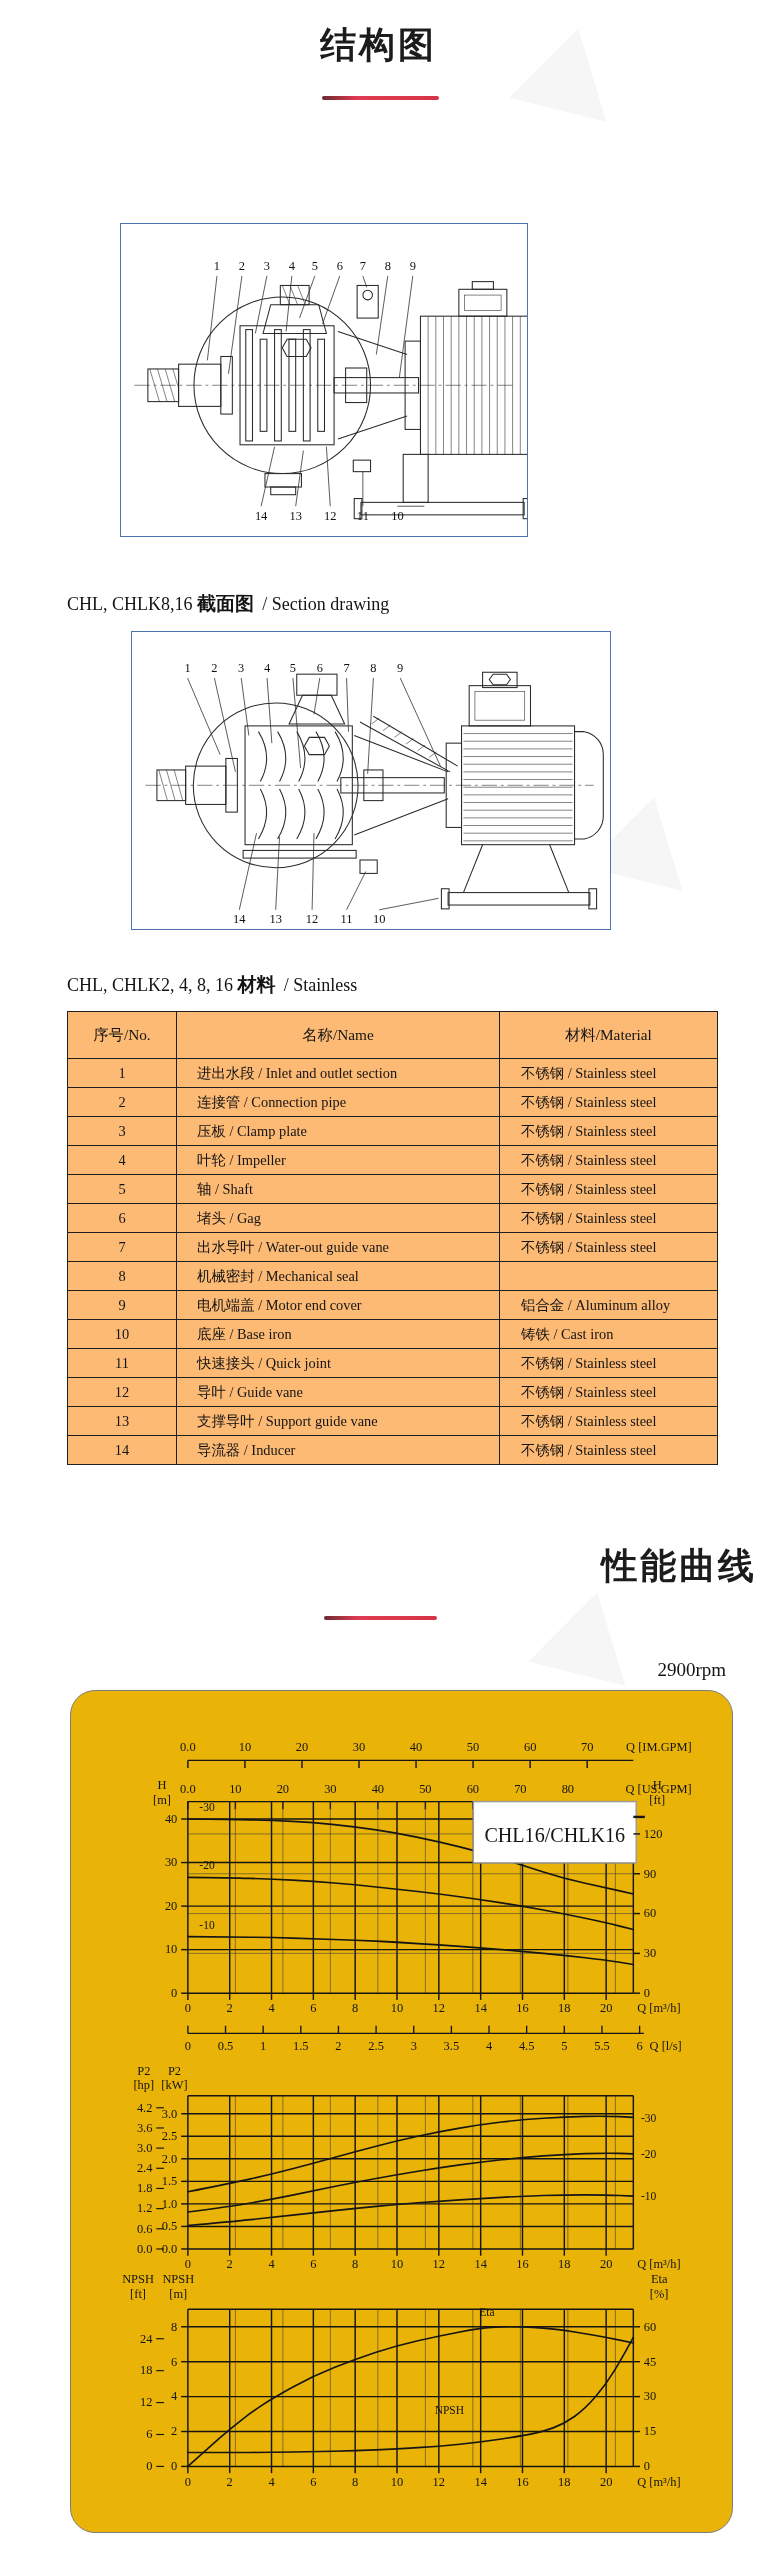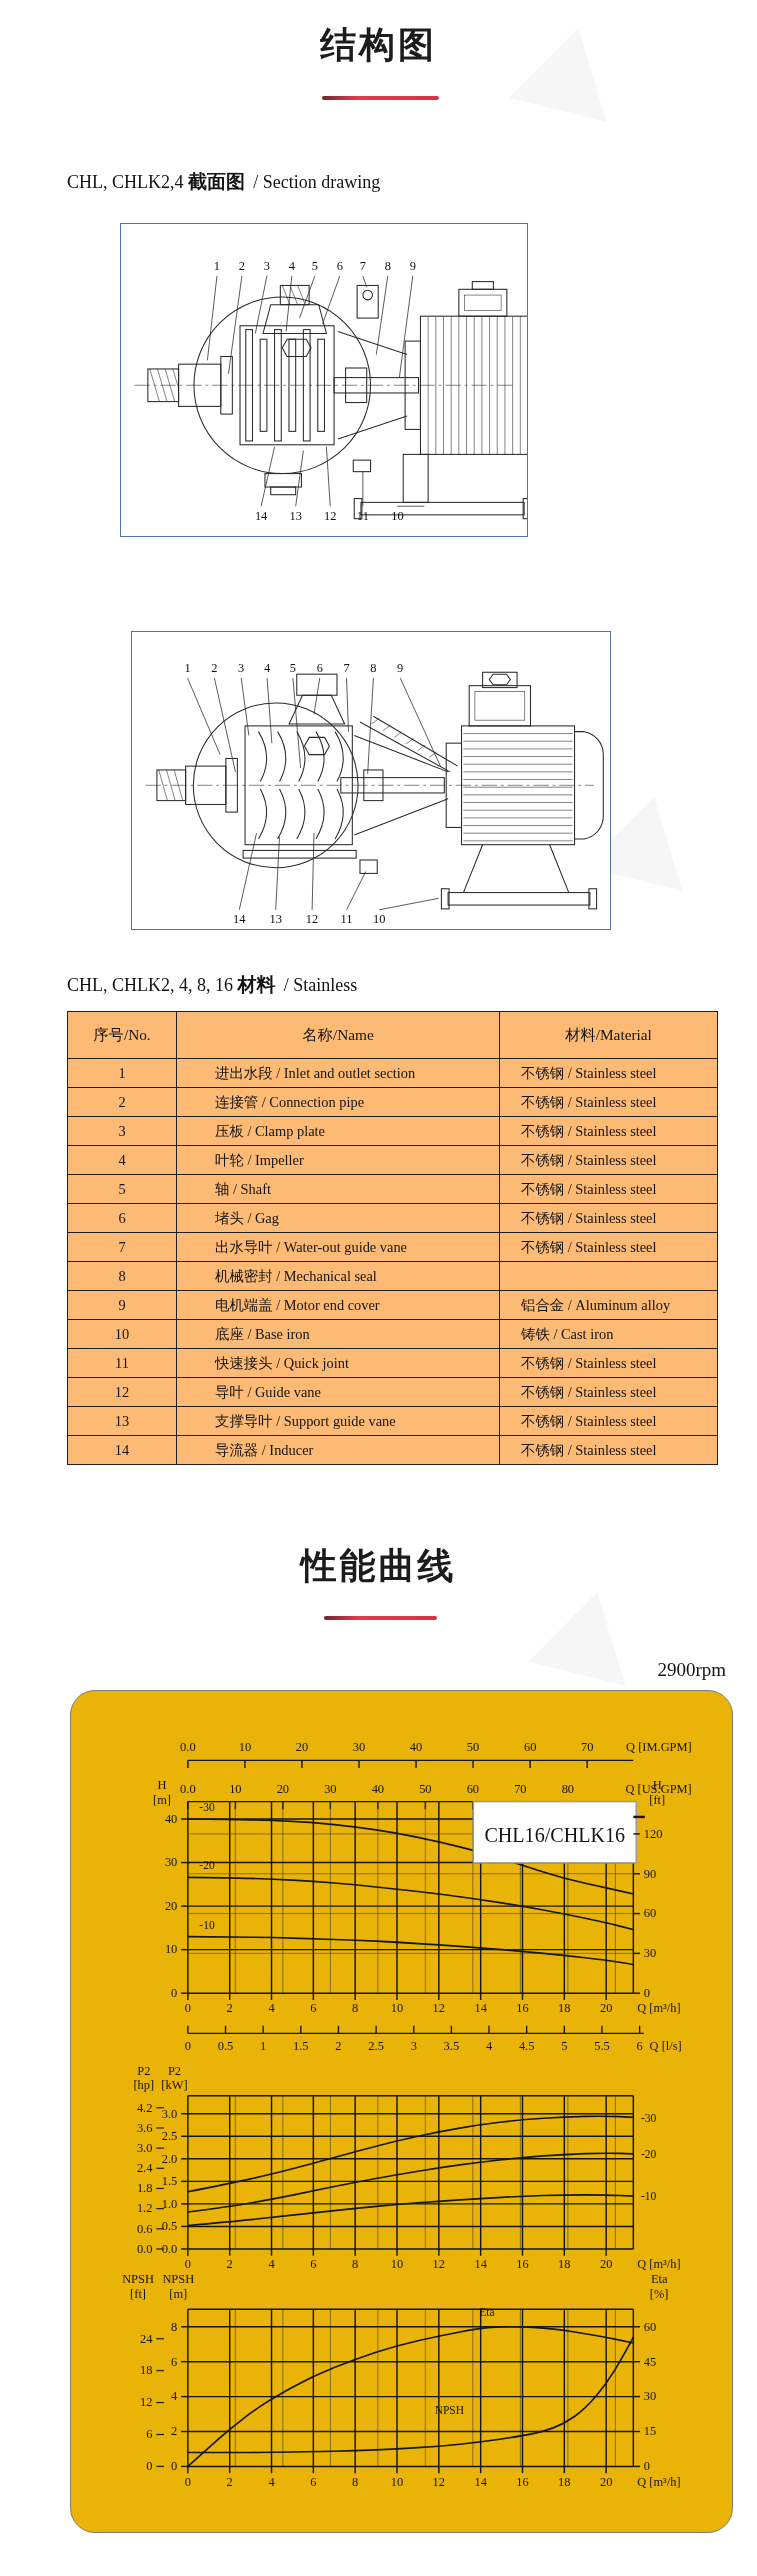--- a/index.html
+++ b/index.html
@@ -19,21 +19,21 @@
   .dthin{stroke:#2a2a2a;stroke-width:0.6;fill:none;}
   .lead{stroke:#2a2a2a;stroke-width:0.8;fill:none;}
   .num{font:13px "Liberation Serif",serif;fill:#111;text-anchor:middle;}
   .mtable{position:absolute;left:67px;top:1011px;border-collapse:collapse;table-layout:fixed;
         width:650px;background:#fdba74;border:1.9px solid #1f1f1f;}
   .mtable th,.mtable td{border:1px solid #1f1f1f;font-weight:normal;overflow:hidden;white-space:nowrap;}
   .mtable th{height:44px;font-size:15.3px;text-align:center;}
   .mtable td{height:26px;font-size:14.4px;}
   .mtable td:nth-child(1){text-align:center;}
   .mtable col.c1{width:109px}.mtable col.c2{width:323px}.mtable col.c3{width:218px}
-  .mtable td:nth-child(2){padding-left:38px;}
+  .mtable td:nth-child(2){padding-left:20px;}
   .mtable td:nth-child(3){padding-left:21px;}
   .rpm{position:absolute;right:31px;top:1659px;font-size:19px;text-align:right;}
   .panel{position:absolute;left:70px;top:1690px;width:661px;height:841px;
         border:1.9px solid #7d7d7d;border-radius:25px;background:#eab308;}
   .panel svg{display:block;}
   .wm{position:absolute;width:0;height:0;border-left:50px solid transparent;
       border-right:50px solid transparent;border-bottom:84px solid rgba(110,110,110,0.06);
       transform:rotate(14deg);pointer-events:none;}
 </style>
 </head>
@@ -45,25 +45,20 @@
   <div class="wm" style="left:168px;top:412px;"></div>
   <div class="wm" style="left:594px;top:796px;"></div>
   <div class="wm" style="left:144px;top:1179px;"></div>
   <div class="wm" style="left:537px;top:1591px;"></div>
   <div class="wm" style="left:211px;top:1975px;"></div>
   <div class="wm" style="left:575px;top:2320px;"></div>
 
   <div class="big-title" style="top:21px;">结构图</div>
   <div class="red-line" style="left:322px;top:96px;width:117px;"></div>
 
-  <div class="sec" style="top:169px;">
-    <span>CHL, CHLK2,4</span>
-    <span class="cjk">截面图</span>
-    <span class="sfx">/ Section drawing</span>
-  </div>
 
   <div class="dbox" style="left:120px;top:223px;width:406px;height:312px;">
     <svg viewBox="0 0 423 325" width="406" height="312">
       <g>
         <path class="dthin" d="M14 168H410" stroke-dasharray="16 4 3 4"></path>
         <circle class="dline" cx="168" cy="168" r="92"></circle>
 
         <rect class="dline" x="28" y="151" width="32" height="34"></rect>
         <path class="dthin" d="M30 151l10 34M38 151l10 34M46 151l10 34M54 151l6 20"></path>
         <rect class="dline" x="60" y="146" width="44" height="44"></rect>
@@ -123,20 +118,25 @@
         <text class="num" x="304" y="48">9</text>
         <text class="num" x="146" y="308">14</text>
         <text class="num" x="182" y="308">13</text>
         <text class="num" x="218" y="308">12</text>
         <text class="num" x="252" y="308">11</text>
         <text class="num" x="288" y="308">10</text>
       </g>
     </svg>
   </div>
 
+  <div class="sec" style="top:591px;">
+    <span>CHL, CHLK8,16</span>
+    <span class="cjk">截面图</span>
+    <span class="sfx">/ Section drawing</span>
+  </div>
 
   <div class="dbox" style="left:131px;top:631px;width:478px;height:297px;">
     <svg viewBox="0 0 499 310" width="478" height="297">
       <g>
         <path class="dthin" d="M14 160H482" stroke-dasharray="16 4 3 4"></path>
         <circle class="dline" cx="150" cy="160" r="86"></circle>
 
         <rect class="dline" x="26" y="144" width="30" height="32"></rect>
         <path class="dthin" d="M28 144l9 32M36 144l9 32M44 144l9 32"></path>
         <rect class="dline" x="56" y="140" width="42" height="40"></rect>
@@ -282,21 +282,21 @@
           <td>不锈钢 / Stainless steel</td>
         </tr>
         <tr>
           <td>14</td>
           <td>导流器 / Inducer</td>
           <td>不锈钢 / Stainless steel</td>
         </tr>
       </tbody>
   </table>
 
-  <div class="big-title" style="top:1542px;">性能曲线</div>
+  <div class="big-title" style="top:1542px;text-align:right;">性能曲线</div>
   <div class="red-line" style="left:324px;top:1616px;width:113px;"></div>
 
   <div class="rpm">2900rpm</div>
 
   <div class="panel">
     <svg id="charts-svg" width="661" height="841" viewBox="0 0 690 877">
         <g>
           <line x1="122" y1="72" x2="587" y2="72" stroke="#141414" stroke-width="1.5"></line>
           <line x1="122" y1="72" x2="122" y2="80" stroke="#141414" stroke-width="1.5"></line>
           <text x="122" y="62" fill="#141414" font-size="13" font-family="&quot;Liberation Serif&quot;,serif" text-anchor="middle">0.0</text>

